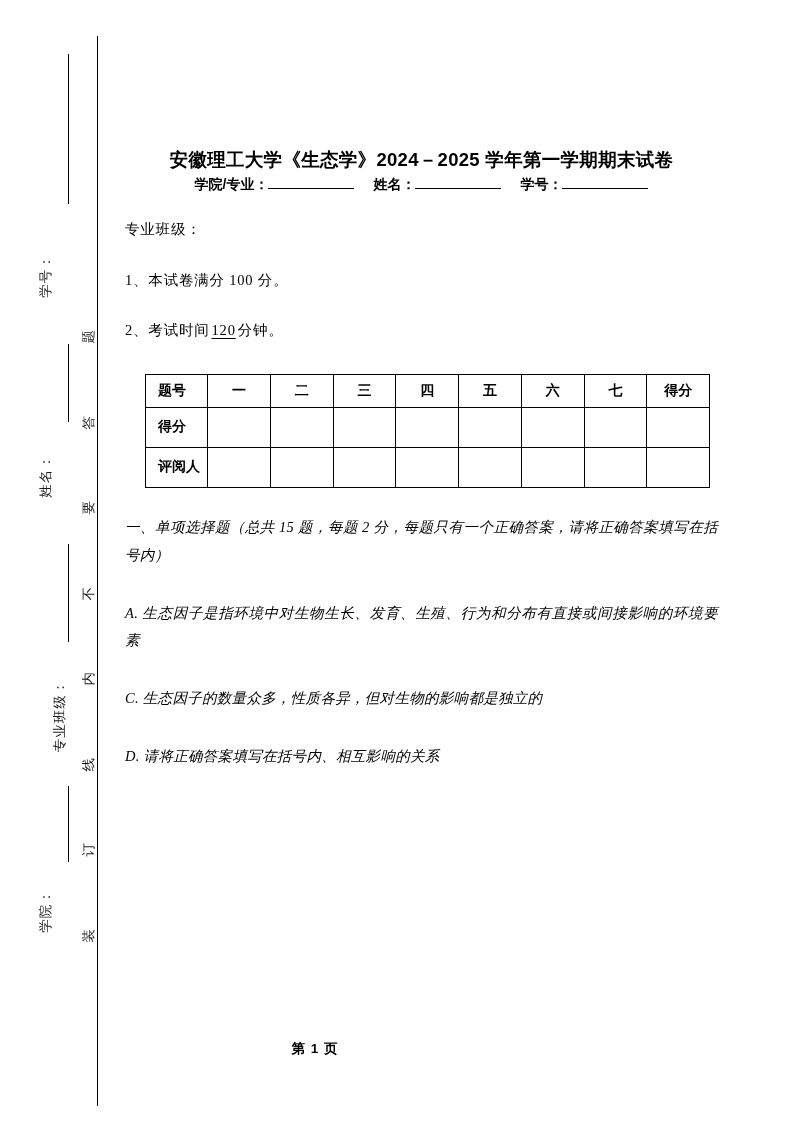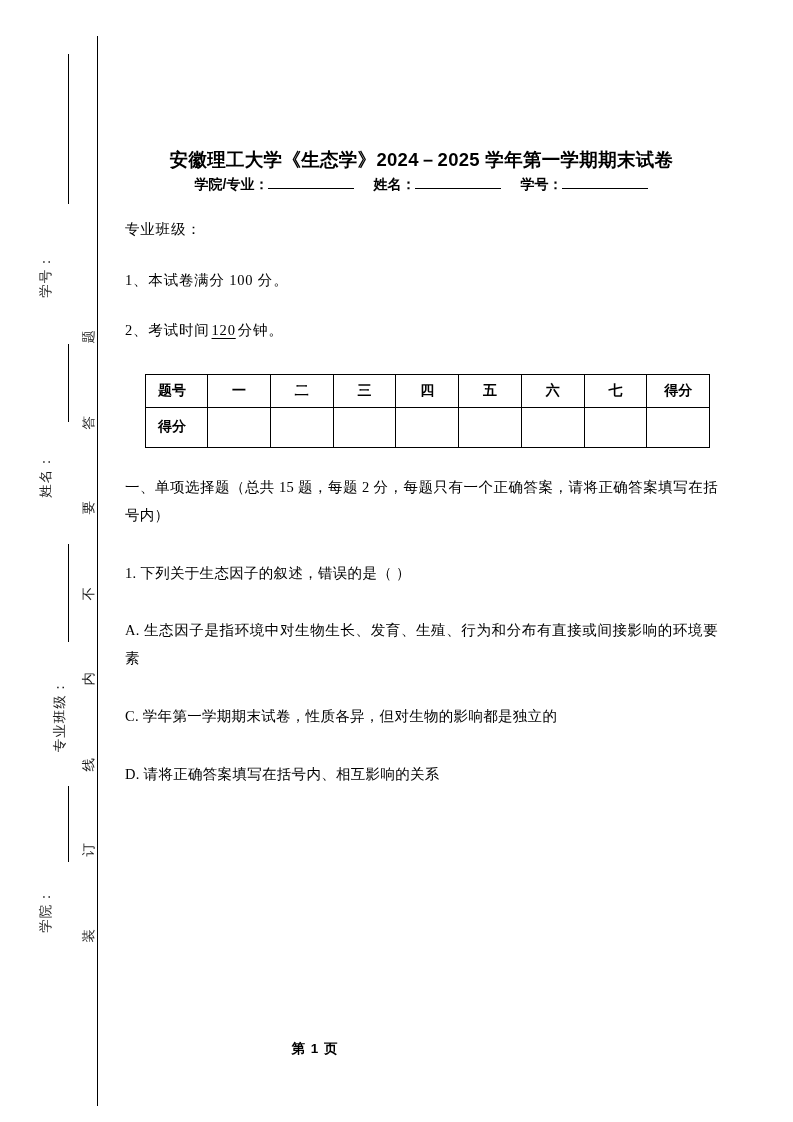--- a/index.html
+++ b/index.html
@@ -164,20 +164,21 @@
     text-align: left;
     padding-left: 12px;
     width: 62px;
   }
 
   
   #questions {
     margin-top: 26px;
     font-size: 14.5px;
     font-family: "Liberation Serif", "DejaVu Serif", serif;
+    font-style: italic;
   }
   .section-heading {
     margin: 0 0 30px 0;
     line-height: 1.92;
     text-align: justify;
     text-justify: inter-ideograph;
     letter-spacing: 0.2px;
   }
   .question-stem {
     margin: 0 0 30px 0;
@@ -277,26 +278,36 @@
         <td class="rowlabel">得分</td>
         <td></td>
         <td></td>
         <td></td>
         <td></td>
         <td></td>
         <td></td>
         <td></td>
         <td></td>
       </tr>
+      <tr class="row-data">
+        <td class="rowlabel">评阅人</td>
+        <td></td>
+        <td></td>
+        <td></td>
+        <td></td>
+        <td></td>
+        <td></td>
+        <td></td>
+        <td></td>
+      </tr>
     </tbody>
   </table>
 
   <div id="questions">
     <p class="section-heading">一、单项选择题（总共 15 题，每题 2 分，每题只有一个正确答案，请将正确答案填写在括号内）</p>
 
-    <p class="question-stem">1. 下列关于生态因子的叙述，错误的是（   ）</p>
     <p class="option">A. 生态因子是指环境中对生物生长、发育、生殖、行为和分布有直接或间接影响的环境要素</p>
-    <p class="option">C. 学年第一学期期末试卷，性质各异，但对生物的影响都是独立的</p>
+    <p class="option">C. 生态因子的数量众多，性质各异，但对生物的影响都是独立的</p>
     <p class="option">D. 请将正确答案填写在括号内、相互影响的关系</p>
   </div>
 </div>
 
 <div id="page-footer">第 1 页</div>
 
 </body></html>

